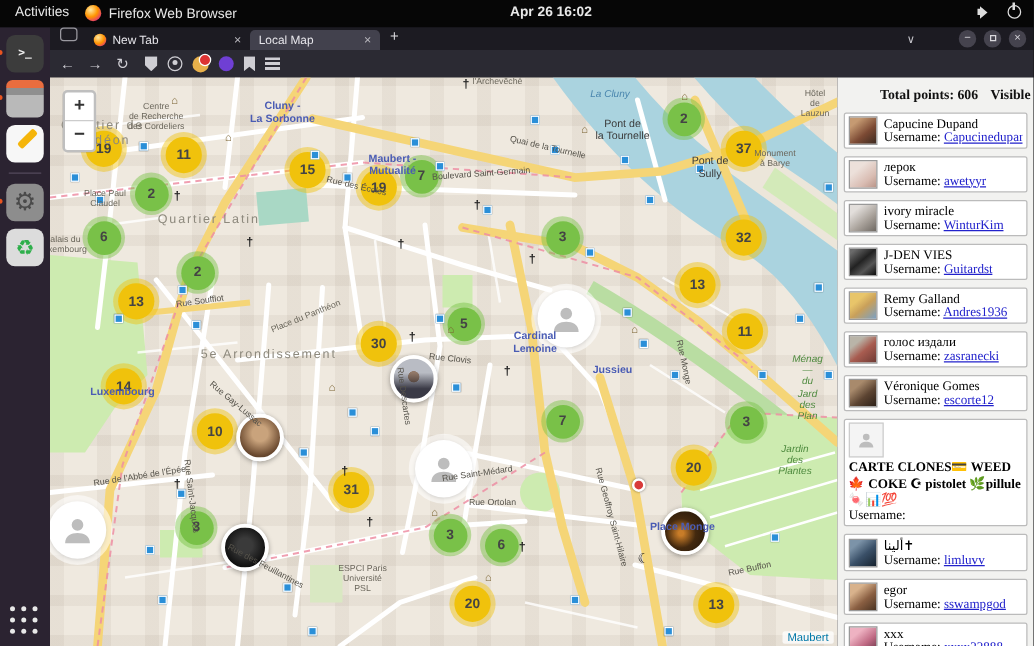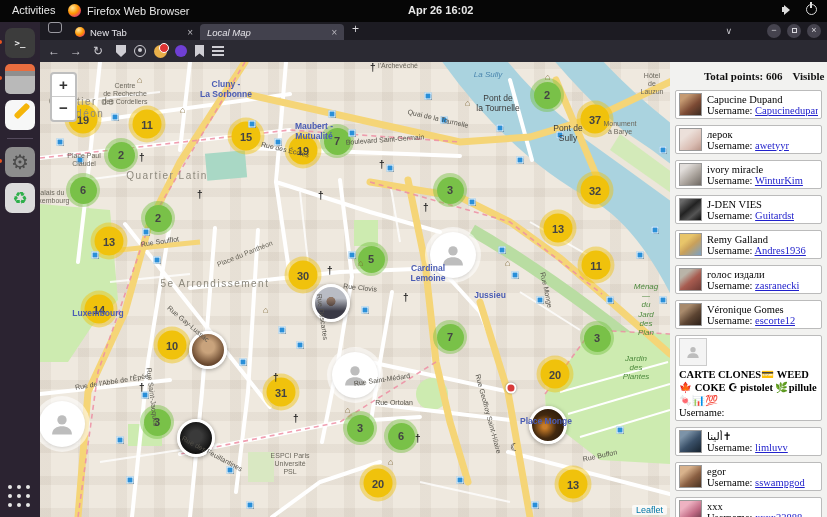--- a/index.html
+++ b/index.html
@@ -34,21 +34,21 @@
   .appgrid { position:absolute; bottom:8px; left:8px; width:24px; height:24px; display:grid; grid-template-columns:repeat(3,1fr); gap:3px; }
   .appgrid i { width:4px; height:4px; border-radius:50%; background:#e8e8e8; }
 
   
   .window { position:absolute; left:40px; top:22px; width:787px; height:495px; }
   .tabbar { position:absolute; left:0; top:0; width:100%; height:18px; background:#1c1b22; display:flex; align-items:flex-start; color:#d8d7db; }
   .fview { width:14px; height:11px; border:1.5px solid #9a99a0; border-radius:3px; margin:0 6px 0 8px; }
   .tab { height:16px; margin-top:2px; display:flex; align-items:center; gap:5px; padding:0 7px; font-size:9.5px; color:#e6e5ea; border-radius:4px 4px 0 0; }
   .tab .x { color:#b8b7bd; font-size:10px; margin-left:auto; }
   .tab.inactive { width:132px; }
-  .tab.active { width:144px; background:#42414d;font-style:italic; }
+  .tab.active { width:104px; background:#42414d; }
   .mini-ff { width:10px; height:10px; border-radius:50%; background:radial-gradient(circle at 35% 30%, #ffe8a0, #ff9500 50%, #e3386f 85%); }
   .newtab-btn { font-size:12px; color:#d8d7db; margin-left:8px; }
   .tab-chevron { position:absolute; right:95px; top:4px; font-size:9px; color:#c9c8ce; }
   .winbtns { position:absolute; right:6px; top:2px; display:flex; gap:6px; }
   .wbtn { width:14px; height:14px; border-radius:50%; background:#45434e; color:#d9d8dd; font-size:9px; line-height:13px; text-align:center; }
   .wbtn .sq { display:inline-block; width:5px; height:5px; border:1px solid #d9d8dd; margin-top:3.5px; }
 
   .navbar { position:absolute; left:0; top:18px; width:100%; height:22px; background:#2b2a33; display:flex; align-items:center; padding:0 6px; gap:6px; }
   .navic { color:#cfced4; font-size:12px; width:16px; text-align:center; }
   .urlbar { flex:1; max-width:585px; height:16px; background:#42414d; border-radius:4px; display:flex; align-items:center; padding:0 6px; gap:5px; }
@@ -445,21 +445,21 @@
 La Sorbonne</div>
           <div class="lbl tiny" style="transform: translate(-50%, -50%) rotate(0deg); left: 44px; top: 98px;">Place Paul
 Claudel</div>
           <div class="lbl area" style="transform: translate(-50%, -50%) rotate(0deg); left: 127px; top: 114px;">Quartier Latin</div>
           <div class="lbl tiny" style="transform: translate(-50%, -50%) rotate(0deg); left: 10px; top: 135px;">Palais du
 Luxembourg</div>
           <div class="lbl road" style="transform: translate(-50%, -50%) rotate(-4deg); left: 345px; top: 78px;">Boulevard Saint-Germain</div>
           <div class="lbl blue" style="transform: translate(-50%, -50%) rotate(0deg); left: 274px; top: 70px;">Maubert -
 Mutualité</div>
           <div class="lbl tiny" style="transform: translate(-50%, -50%) rotate(0deg); left: 358px; top: 4px;">l'Archevêché</div>
-          <div class="lbl water" style="transform: translate(-50%, -50%) rotate(0deg); left: 448px; top: 13px;">La Sully</div>
+          <div class="lbl water" style="transform: translate(-50%, -50%) rotate(0deg); left: 448px; top: 13px;">La Cluny</div>
           <div class="lbl place" style="transform: translate(-50%, -50%) rotate(0deg); left: 458px; top: 42px;">Pont de
 la Tournelle</div>
           <div class="lbl place" style="transform: translate(-50%, -50%) rotate(0deg); left: 528px; top: 72px;">Pont de
 Sully</div>
           <div class="lbl tiny" style="transform: translate(-50%, -50%) rotate(0deg); left: 580px; top: 66px;">Monument
 à Barye</div>
           <div class="lbl road" style="transform: translate(-50%, -50%) rotate(13deg); left: 398px; top: 57px;">Quai de la Tournelle</div>
           <div class="lbl road" style="transform: translate(-50%, -50%) rotate(13deg); left: 245px; top: 88px;">Rue des Écoles</div>
           <div class="lbl area" style="transform: translate(-50%, -50%) rotate(0deg); left: 175px; top: 222px;">5e Arrondissement</div>
           <div class="lbl blue" style="transform: translate(-50%, -50%) rotate(0deg); left: 58px; top: 252px;">Luxembourg</div>
@@ -505,21 +505,21 @@
           <div class="lmb" style="left: 97px; top: 13px;">⌂</div>
           <div class="lmb" style="left: 140px; top: 43px;">⌂</div>
           <div class="lmb" style="left: 425px; top: 36px;">⌂</div>
           <div class="lmb" style="left: 505px; top: 10px;">⌂</div>
           <div class="lmb" style="left: 465px; top: 196px;">⌂</div>
           <div class="lmb" style="left: 318px; top: 196px;">⌂</div>
           <div class="lmb" style="left: 305px; top: 343px;">⌂</div>
           <div class="lmb" style="left: 348px; top: 395px;">⌂</div>
           <div class="lmb" style="left: 223px; top: 243px;">⌂</div>
         </div>
-      <div class="attribution">Leaflet</div>
+      <div class="attribution">Maubert</div>
     </div>
 
     <div class="sidebar">
       <div class="stats">
         <span><span>Total points:</span>
           <span>606</span></span>
         <span><span>Visible points:</span>
           </span>
       </div>
       <div id="user-list">

